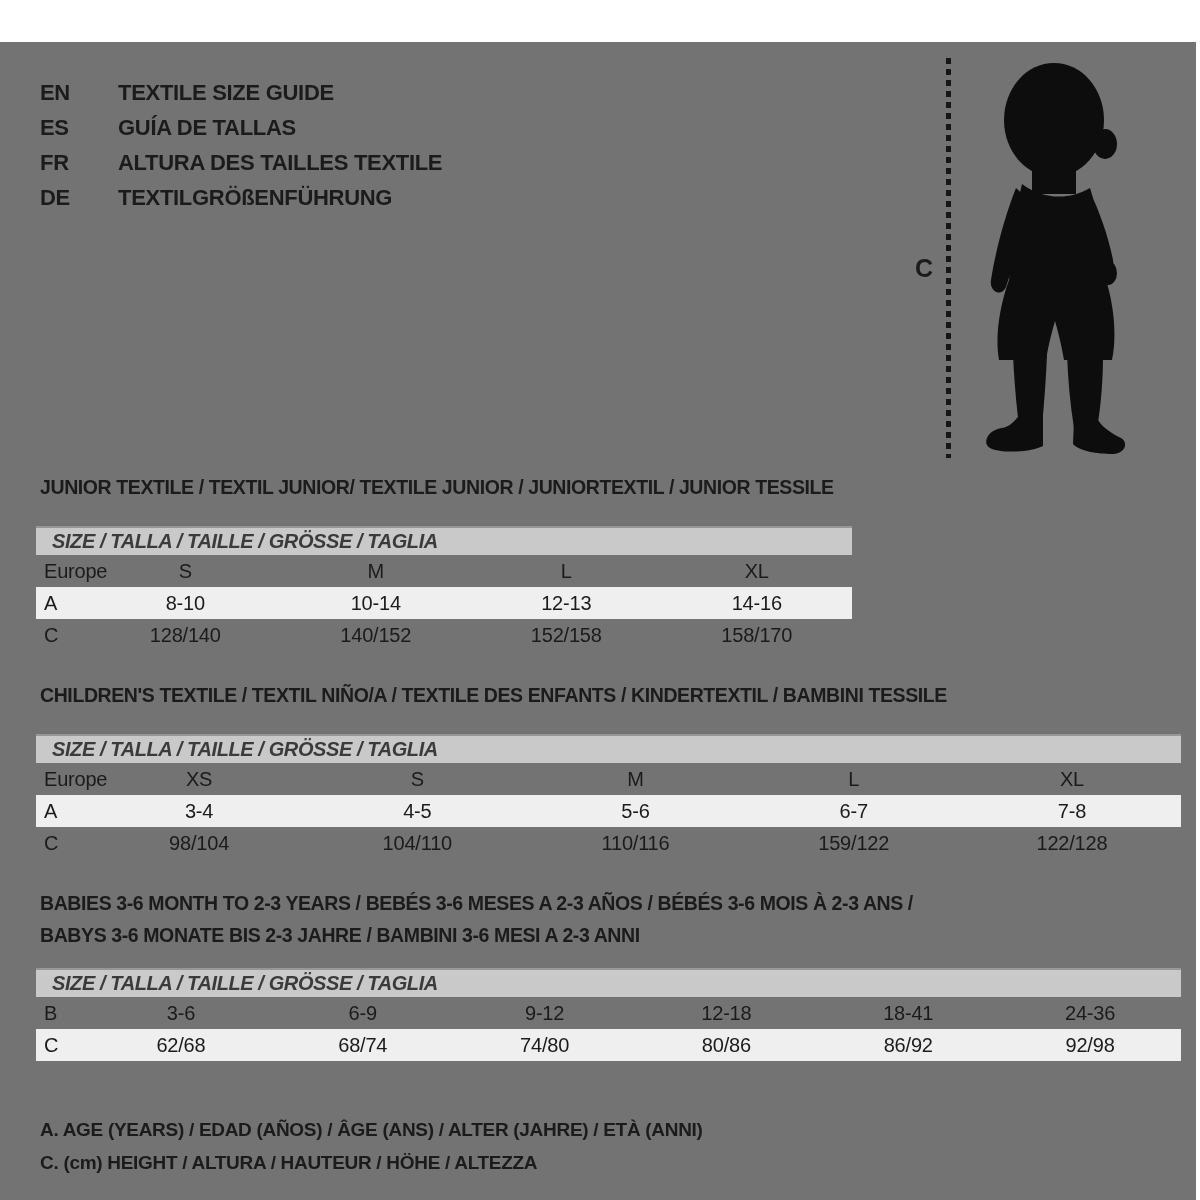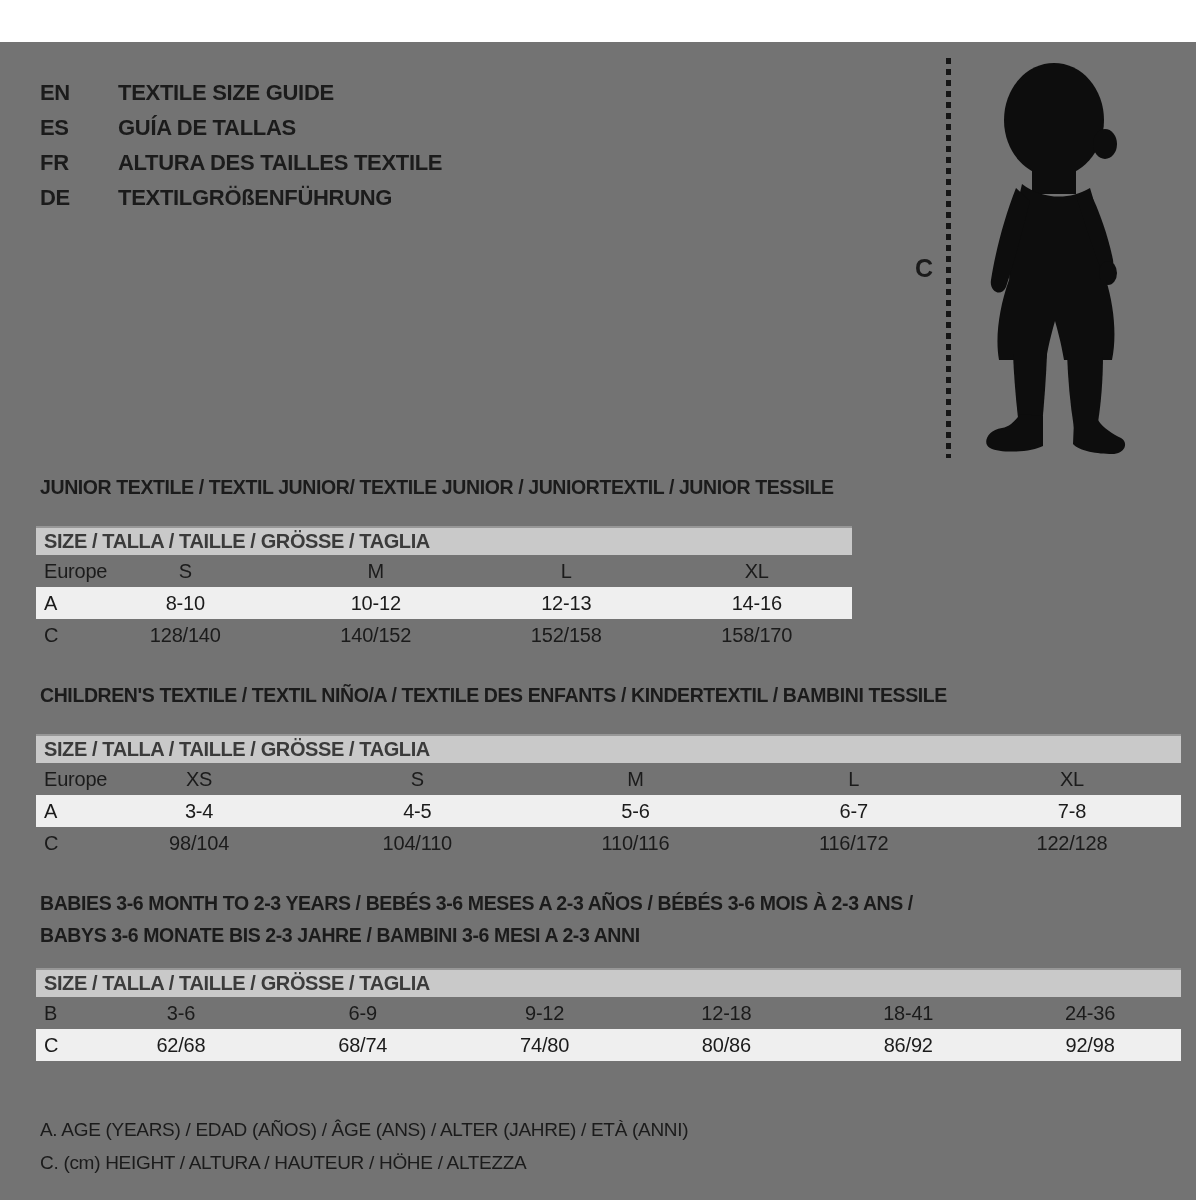--- a/index.html
+++ b/index.html
@@ -30,32 +30,32 @@
   #babies-title-1{top:850px;}
   #babies-title-2{top:882px;}
 
   
   .size-table{position:absolute;left:36px;}
   #junior-table{top:484px;width:816px;}
   #children-table{top:692px;width:1145px;}
   #babies-table{top:926px;width:1145px;}
   .size-band{
     box-sizing:border-box;height:29px;border-top:2px solid var(--band-border,#979797);
-    background:var(--band-bg,#c9c9c9);display:flex;align-items:center;padding-left:8px;
+    background:var(--band-bg,#c9c9c9);display:flex;align-items:center;padding-left:16px;
     font-size:20px;font-weight:700;letter-spacing:-.4px;color:var(--band-text,#3b3b3b);
-    white-space:nowrap;overflow:hidden;
+    white-space:nowrap;overflow:hidden;font-style:italic;
   }
   .trow{display:flex;height:32px;align-items:center;font-size:20px;letter-spacing:-.2px;}
   .trow.striped{background:var(--stripe-bg,#efefef);}
   .rlabel{width:54px;padding-left:8px;box-sizing:border-box;}
   .cell{flex:1;text-align:center;white-space:nowrap;}
 
   
   .legend{position:absolute;left:40px;top:1071px;}
-  .legend-line{height:33px;display:flex;align-items:center;font-size:19px;font-weight:400;
+  .legend-line{height:33px;display:flex;align-items:center;font-size:19px;font-weight:700;
     letter-spacing:-.3px;white-space:nowrap;}
 </style>
 </head>
 <body>
 
 <div class="page">
 
   <div class="lang-block">
     <div class="lang-row">
       <span class="lang-code">EN</span>
@@ -99,21 +99,21 @@
         <div class="trow">
           <span class="rlabel">Europe</span>
           <span class="cell">S</span>
           <span class="cell">M</span>
           <span class="cell">L</span>
           <span class="cell">XL</span>
         </div>
         <div class="trow striped">
           <span class="rlabel">A</span>
           <span class="cell">8-10</span>
-          <span class="cell">10-12</span>
+          <span class="cell">10-14</span>
           <span class="cell">12-13</span>
           <span class="cell">14-16</span>
         </div>
         <div class="trow">
           <span class="rlabel">C</span>
           <span class="cell">128/140</span>
           <span class="cell">140/152</span>
           <span class="cell">152/158</span>
           <span class="cell">158/170</span>
         </div>
@@ -138,21 +138,21 @@
           <span class="cell">4-5</span>
           <span class="cell">5-6</span>
           <span class="cell">6-7</span>
           <span class="cell">7-8</span>
         </div>
         <div class="trow">
           <span class="rlabel">C</span>
           <span class="cell">98/104</span>
           <span class="cell">104/110</span>
           <span class="cell">110/116</span>
-          <span class="cell">116/172</span>
+          <span class="cell">159/122</span>
           <span class="cell">122/128</span>
         </div>
       </div>
   </div>
 
   <h2 class="section-title" id="babies-title-1">BABIES 3-6 MONTH TO 2-3 YEARS / BEBÉS 3-6 MESES A 2-3 AÑOS / BÉBÉS 3-6 MOIS À 2-3 ANS /</h2>
   <h2 class="section-title" id="babies-title-2">BABYS 3-6 MONATE BIS 2-3 JAHRE / BAMBINI 3-6 MESI A 2-3 ANNI</h2>
   <div class="size-table" id="babies-table">
     <div class="size-band">SIZE / TALLA / TAILLE / GRÖSSE / TAGLIA</div>
     <div>

